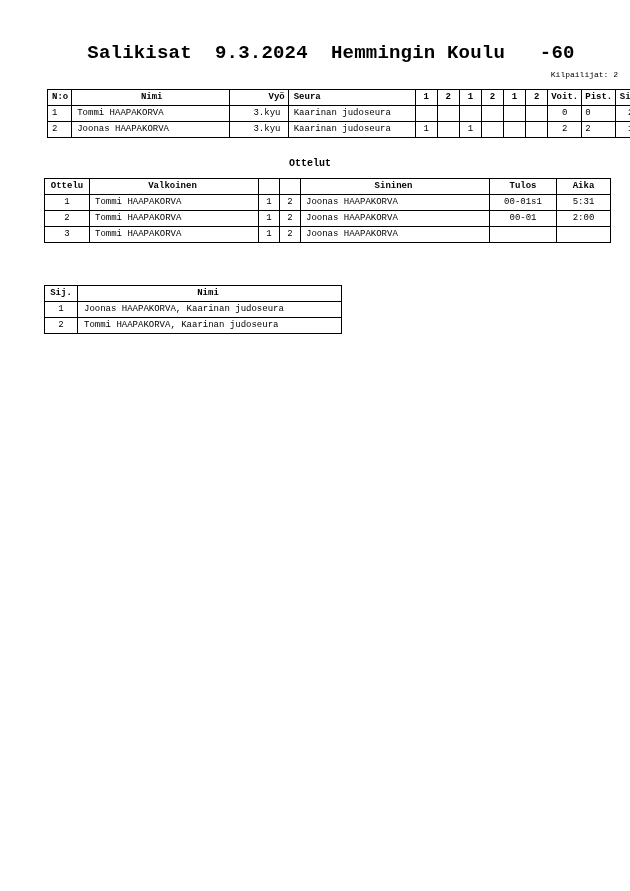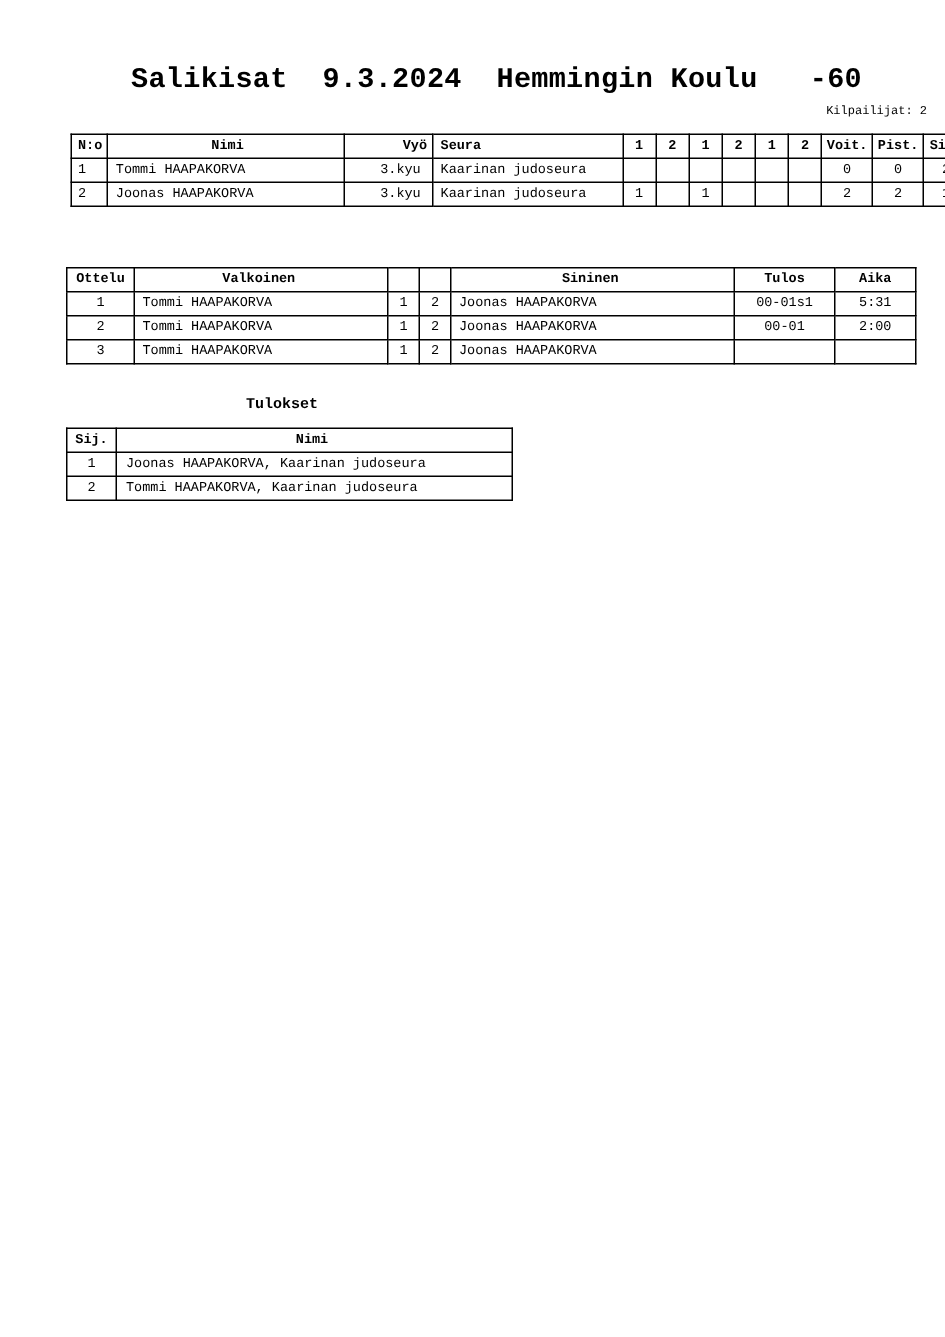--- a/index.html
+++ b/index.html
@@ -94,21 +94,21 @@
     position: absolute;
     left: 31px;
     top: 89px;
   }
   #competitors-table .c-no      { width: 14px;  text-align: left; padding-left: 4px; }
   #competitors-table .c-name    { width: 166px; text-align: left;  padding-left: 5px; }
   #competitors-table .c-belt    { width: 38px;  text-align: center;  padding-left: 19px; }
   #competitors-table .c-club    { width: 124px; text-align: left;  padding-left: 5px; }
   #competitors-table .c-round   { width: 18px;  text-align: center; }
   #competitors-table .c-win     { width: 23px;  text-align: center; }
-  #competitors-table .c-pts     { width: 23px;  text-align: center; }
+  #competitors-table .c-pts     { width: 23px;  text-align: left; }
   #competitors-table .c-rank    { width: 23px;  text-align: center; }
   #competitors-table thead th.c-no { text-align: left; }
   #competitors-table thead th.c-name,
   #competitors-table thead th.c-belt,
   #competitors-table thead th.c-club { text-align: center; }
   #competitors-table thead th.c-belt { text-align: right; padding-left: 5px; }
   #competitors-table thead th.c-club { text-align: left; padding-left: 5px; }
 
   
   #matches-table {
@@ -190,20 +190,21 @@
         <td class="c-round"></td>
         <td class="c-round"></td>
         <td class="c-round"></td>
         <td class="c-win">2</td>
         <td class="c-pts">2</td>
         <td class="c-rank">1</td>
       </tr>
     </tbody>
   </table>
 
+  <div class="section-heading" id="heading-ottelut">Ottelut</div>
 
   <table id="matches-table">
     <thead>
       <tr>
         <th class="m-no">Ottelu</th>
         <th class="m-white">Valkoinen</th>
         <th class="m-s1"></th>
         <th class="m-s2"></th>
         <th class="m-blue">Sininen</th>
         <th class="m-result">Tulos</th>
@@ -234,21 +235,20 @@
         <td class="m-white">Tommi HAAPAKORVA</td>
         <td class="m-s1">1</td>
         <td class="m-s2">2</td>
         <td class="m-blue">Joonas HAAPAKORVA</td>
         <td class="m-result"></td>
         <td class="m-time"></td>
       </tr>
     </tbody>
   </table>
 
-  <div class="section-heading" id="heading-tulokset">Tulokset</div>
 
   <table id="results-table">
     <thead>
       <tr>
         <th class="r-rank">Sij.</th>
         <th class="r-name">Nimi</th>
       </tr>
     </thead>
     <tbody>
       <tr>

